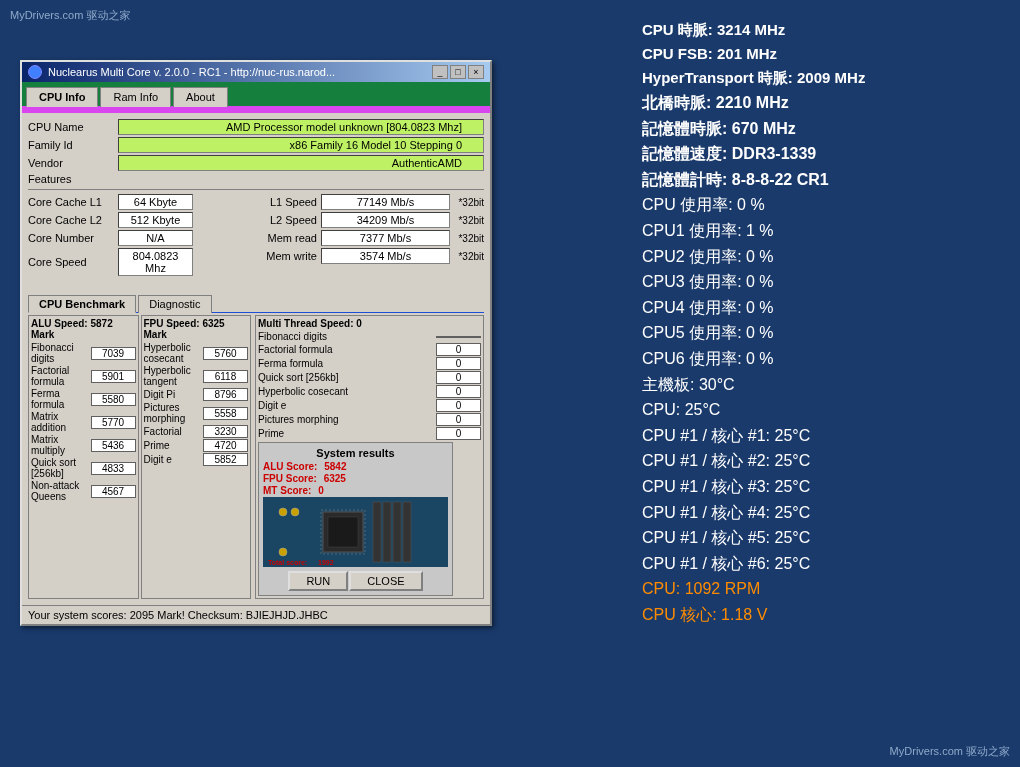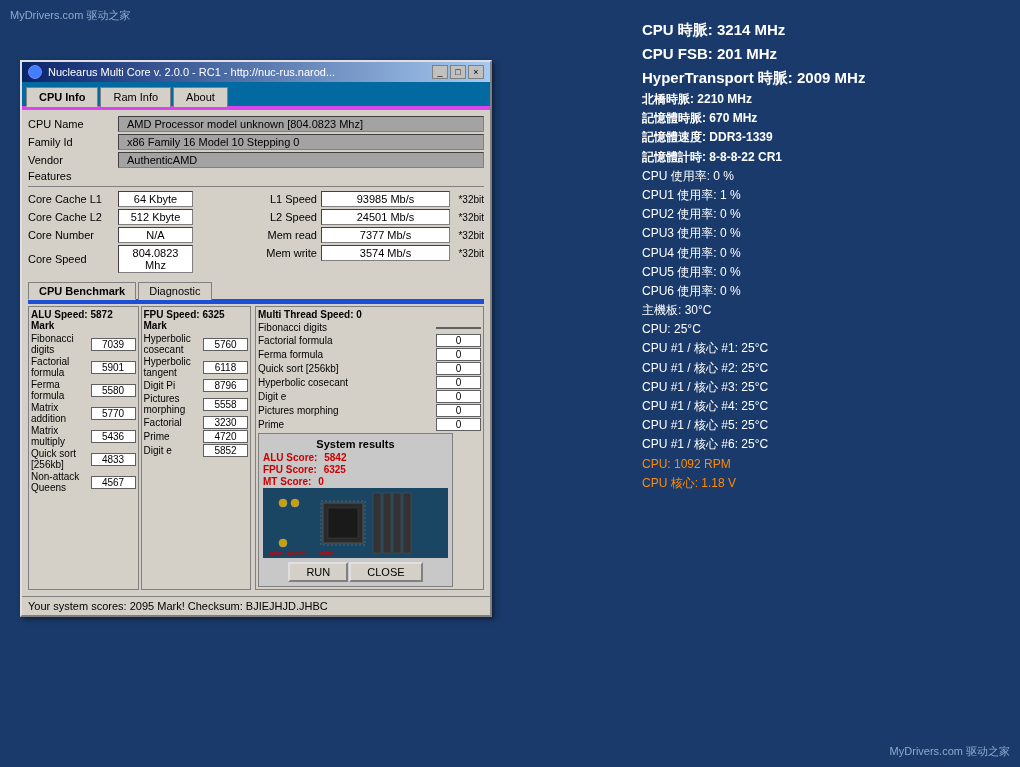--- a/index.html
+++ b/index.html
@@ -81,25 +81,25 @@
       font-size: 9px;
       display: flex;
       align-items: center;
       justify-content: center;
       cursor: pointer;
       color: #000;
     }
 
     
     .tab-bar {
-      background: #0369a1;
+      background: #15803d;
       padding: 4px 4px 0 4px;
       display: flex;
       gap: 2px;
-      border-bottom: 4px solid #d946ef;
+      border-bottom: 7px solid #d946ef;
       text-align: center;
     }
     .tab {
       padding: 3px 12px;
       font-size: 11px;
       background: #d4d0c8;
       border: 1px solid #808080;
       border-bottom: none;
       cursor: pointer;
       color: #000;
@@ -126,28 +126,28 @@
       font-size: 11px;
     }
     .info-label {
       width: 90px;
       color: #000;
       font-size: 11px;
       flex-shrink: 0;
     }
     .info-value {
       flex: 1;
-      background: #a3a3a3;
+      background: #bef264;
       border: 1px solid #808080;
       border-top: 1px solid #404040;
       border-left: 1px solid #404040;
-      padding: 1px 8px;
-      font-size: 11px;
-      color: #000;
-      text-align: left;
+      padding: 1px 21px;
+      font-size: 11px;
+      color: #000;
+      text-align: right;
     }
 
     
     .section-divider {
       height: 1px;
       background: #808080;
       margin: 4px 0;
     }
 
     
@@ -201,22 +201,22 @@
       text-align: right;
       font-size: 10px;
       color: #000;
       padding-left: 2px;
     }
 
     
     .bench-tab-bar {
       display: flex;
       gap: 2px;
-      margin-top: 6px;
-      border-bottom: 5px solid #1d4ed8;
+      margin-top: 16px;
+      border-bottom: 1px solid #1d4ed8;
       padding-bottom: 0;
     }
     .bench-tab {
       padding: 2px 10px;
       font-size: 11px;
       background: #d4d0c8;
       border: 1px solid #808080;
       border-bottom: none;
       cursor: pointer;
       color: #000;
@@ -328,21 +328,21 @@
     .right-panel {
       position: absolute;
       top: 10px;
       right: 10px;
       width: 380px;
       background: #1a3a6b;
       padding: 8px 12px;
     }
 
     .stat-line {
-      font-size: 12px;
+      font-size: 16px;
       line-height: 1.6;
       color: white;
     }
 
     
     .bench-combined {
       display: flex;
       gap: 4px;
       margin-top: 2px;
     }
@@ -443,26 +443,26 @@
         </div>
         <div class="perf-row">
           <span class="perf-label">Core Speed</span>
           <span class="perf-value">804.0823 Mhz</span>
         </div>
       </div>
 
       <div style="flex:1">
         <div class="perf-row">
           <span class="perf-speed-label">L1 Speed</span>
-          <span class="perf-speed-value">93985 Mb/s</span>
+          <span class="perf-speed-value">77149 Mb/s</span>
           <span class="perf-badge">*32bit</span>
         </div>
         <div class="perf-row">
           <span class="perf-speed-label">L2 Speed</span>
-          <span class="perf-speed-value">24501 Mb/s</span>
+          <span class="perf-speed-value">34209 Mb/s</span>
           <span class="perf-badge">*32bit</span>
         </div>
         <div class="perf-row">
           <span class="perf-speed-label">Mem read</span>
           <span class="perf-speed-value">7377 Mb/s</span>
           <span class="perf-badge">*32bit</span>
         </div>
         <div class="perf-row">
           <span class="perf-speed-label">Mem write</span>
           <span class="perf-speed-value">3574 Mb/s</span>

